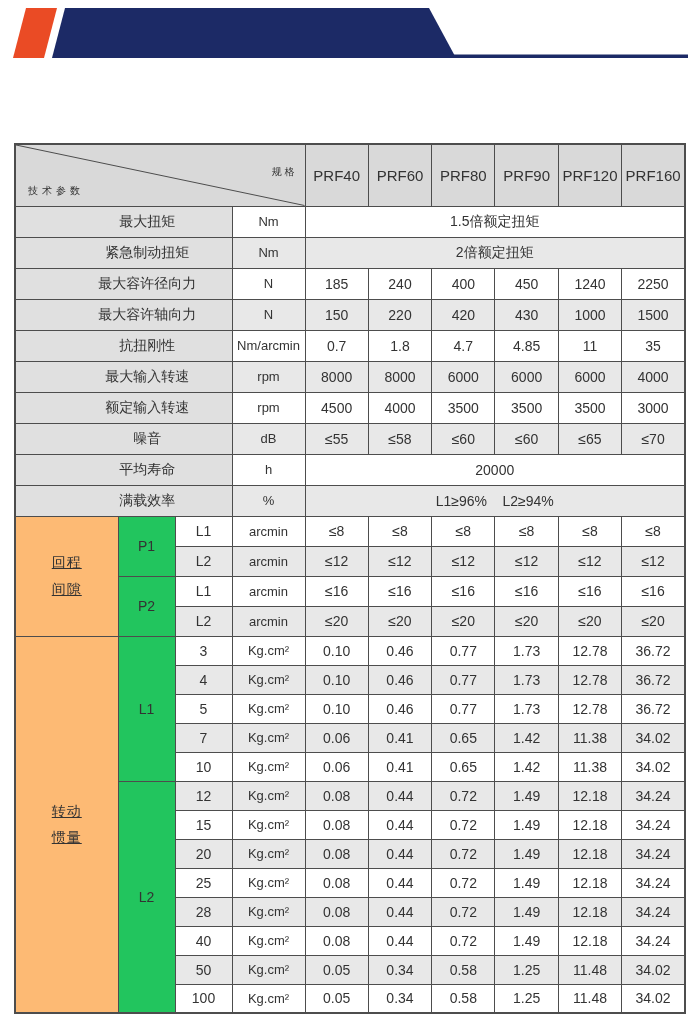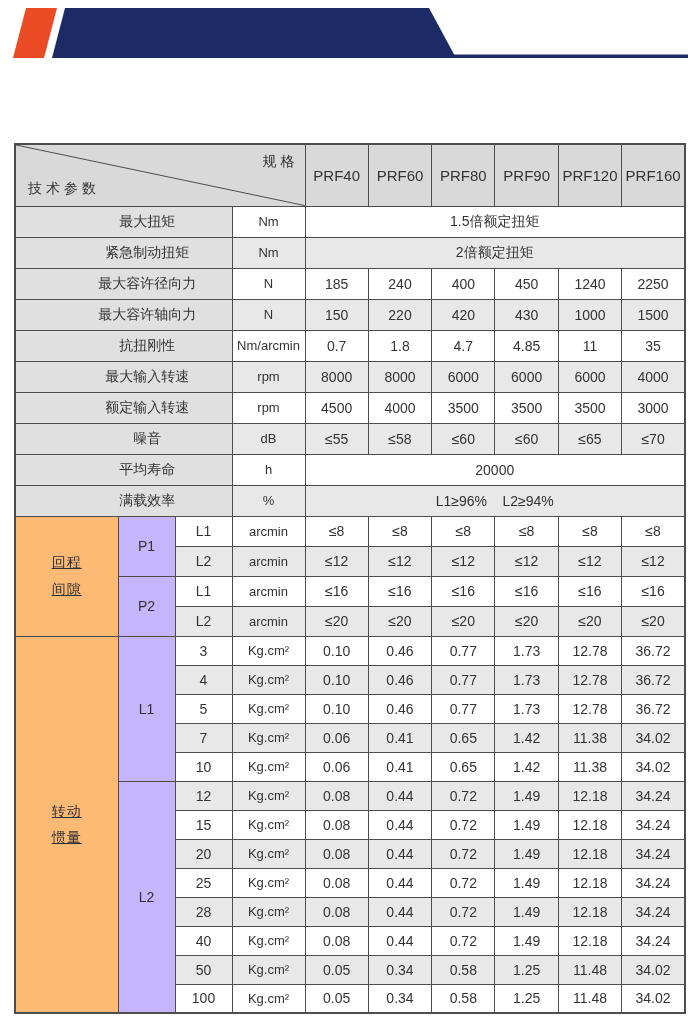--- a/index.html
+++ b/index.html
@@ -22,28 +22,28 @@
         font-weight:normal;font-size:14px;color:#333;padding:0;overflow:hidden;}
   thead tr{height:62px;}
   thead th{background:#d9d9d9;font-size:15px;}
   tr.spec{height:31px;}
   tr.bl{height:30px;}
   tr.inr{height:29px;}
   .label-col{background:#e0e0e0;padding-left:47px;}
   .sh{background:#e8e8e8;}
   .unit{font-size:13px;}
   .section{background:#fdba74;white-space:pre-line;line-height:1.9;letter-spacing:1px;text-decoration:underline;}
-  .group{background:#c4b5fd;}
+  .group{background:#22c55e;}
   .merged{white-space:pre;}
 
   
   .corner{position:relative;padding:0;}
   .corner svg{position:absolute;top:0;left:0;width:100%;height:100%;}
-  .corner-tr{position:absolute;top:8px;right:10px;font-size:14px;}
-  .corner-bl{position:absolute;bottom:8px;left:12px;font-size:14px;letter-spacing:4px;text-align:center;}
+  .corner-tr{position:absolute;top:20px;right:10px;font-size:10px;}
+  .corner-bl{position:absolute;bottom:8px;left:12px;font-size:10px;letter-spacing:4px;text-align:center;}
 </style>
 </head>
 <body>
 
 <div class="banner">
   <svg width="700" height="70" viewBox="0 0 700 70">
     <polygon points="26,8 57,8 44,58 13,58" fill="#ea4b25"></polygon>
     <polygon points="65,8 429,8 456,58 52,58" fill="#1c2a66"></polygon>
     <rect x="452" y="54.5" width="236" height="3.5" fill="#1c2a66"></rect>
   </svg>

